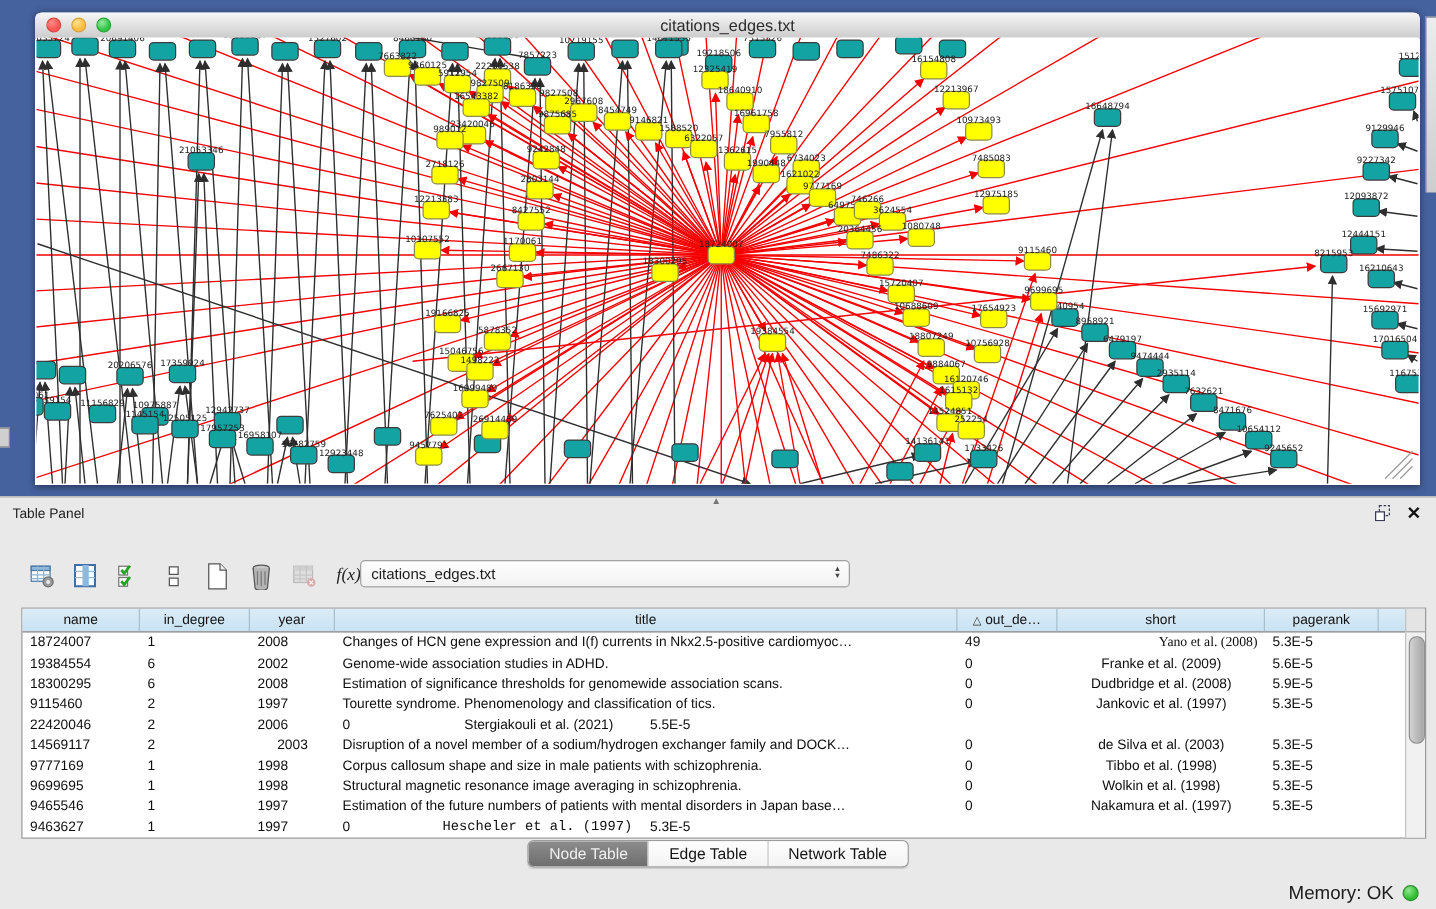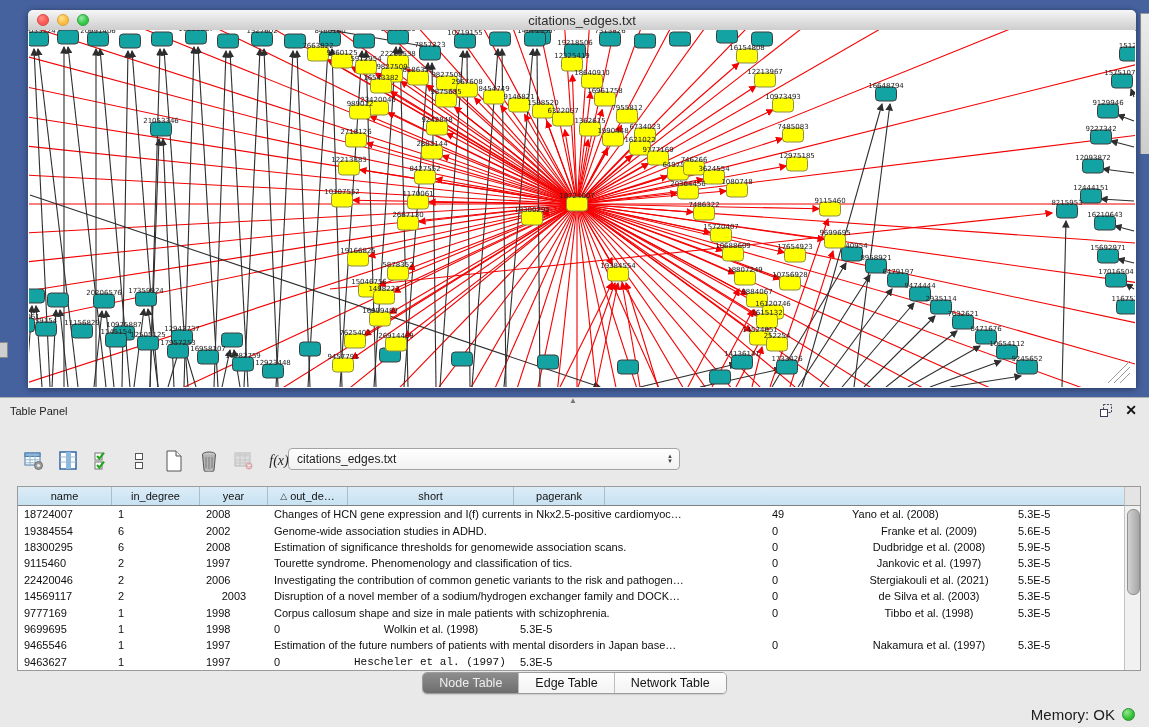--- a/index.html
+++ b/index.html
@@ -646,41 +646,44 @@
     <div class="tbl-head" id="tbl-head">
         <div class="th" style="width: 94px;">
           <span>name</span>
         </div>
         <div class="th" style="width: 88px;">
           <span>in_degree</span>
         </div>
         <div class="th" style="width: 68px;">
           <span>year</span>
         </div>
+        <div class="th" style="width: 498px;">
+          <span>title</span>
+        </div>
         <div class="th" style="width: 80px;">
           <span class="sortg">△</span>
           <span>out_de…</span>
         </div>
         <div class="th" style="width: 166px;">
           <span>short</span>
         </div>
         <div class="th" style="width: 91px;">
           <span>pagerank</span>
         </div>
         <div class="th th-filler" style="width: 23px;"></div>
       </div>
     <div class="vcorner"></div>
     <div class="tbl-body" id="tbl-body">
         <div class="tr">
           <div class="td" style="width: 94px;">18724007</div>
           <div class="td" style="width: 88px;">1</div>
           <div class="td" style="width: 68px;">2008</div>
           <div class="td" style="width: 498px;">Changes of HCN gene expression and I(f) currents in Nkx2.5-positive cardiomyoc…</div>
           <div class="td" style="width: 80px;">49</div>
-          <div class="td" style="width: 166px; text-align: left;">Yano et al. (2008)</div>
+          <div class="td" style="width: 166px; text-align: right; font-family: Liberation Serif, serif;">Yano et al. (2008)</div>
           <div class="td" style="width: 91px;">5.3E-5</div>
         </div>
         <div class="tr">
           <div class="td" style="width: 94px;">19384554</div>
           <div class="td" style="width: 88px;">6</div>
           <div class="td" style="width: 68px;">2002</div>
           <div class="td" style="width: 498px;">Genome-wide association studies in ADHD.</div>
           <div class="td" style="width: 80px;">0</div>
           <div class="td" style="width: 166px; text-align: center;">Franke et al. (2009)</div>
           <div class="td" style="width: 91px;">5.6E-5</div>
@@ -700,21 +703,20 @@
           <div class="td" style="width: 68px;">1997</div>
           <div class="td" style="width: 498px;">Tourette syndrome. Phenomenology and classification of tics.</div>
           <div class="td" style="width: 80px;">0</div>
           <div class="td" style="width: 166px; text-align: center;">Jankovic et al. (1997)</div>
           <div class="td" style="width: 91px;">5.3E-5</div>
         </div>
         <div class="tr">
           <div class="td" style="width: 94px;">22420046</div>
           <div class="td" style="width: 88px;">2</div>
           <div class="td" style="width: 68px;">2006</div>
-          <div class="td" style="width: 498px;">Investigating the contribution of common genetic variants to the risk and pathogen…</div>
           <div class="td" style="width: 80px;">0</div>
           <div class="td" style="width: 166px; text-align: center;">Stergiakouli et al. (2021)</div>
           <div class="td" style="width: 91px;">5.5E-5</div>
         </div>
         <div class="tr">
           <div class="td" style="width: 94px;">14569117</div>
           <div class="td" style="width: 88px;">2</div>
           <div class="td" style="width: 68px; text-align: center;">2003</div>
           <div class="td" style="width: 498px;">Disruption of a novel member of a sodium/hydrogen exchanger family and DOCK…</div>
           <div class="td" style="width: 80px;">0</div>
@@ -727,20 +729,21 @@
           <div class="td" style="width: 68px;">1998</div>
           <div class="td" style="width: 498px;">Corpus callosum shape and size in male patients with schizophrenia.</div>
           <div class="td" style="width: 80px;">0</div>
           <div class="td" style="width: 166px; text-align: center;">Tibbo et al. (1998)</div>
           <div class="td" style="width: 91px;">5.3E-5</div>
         </div>
         <div class="tr">
           <div class="td" style="width: 94px;">9699695</div>
           <div class="td" style="width: 88px;">1</div>
           <div class="td" style="width: 68px;">1998</div>
+          <div class="td" style="width: 498px;">Structural magnetic resonance image averaging in schizophrenia.</div>
           <div class="td" style="width: 80px;">0</div>
           <div class="td" style="width: 166px; text-align: center;">Wolkin et al. (1998)</div>
           <div class="td" style="width: 91px;">5.3E-5</div>
         </div>
         <div class="tr">
           <div class="td" style="width: 94px;">9465546</div>
           <div class="td" style="width: 88px;">1</div>
           <div class="td" style="width: 68px;">1997</div>
           <div class="td" style="width: 498px;">Estimation of the future numbers of patients with mental disorders in Japan base…</div>
           <div class="td" style="width: 80px;">0</div>

